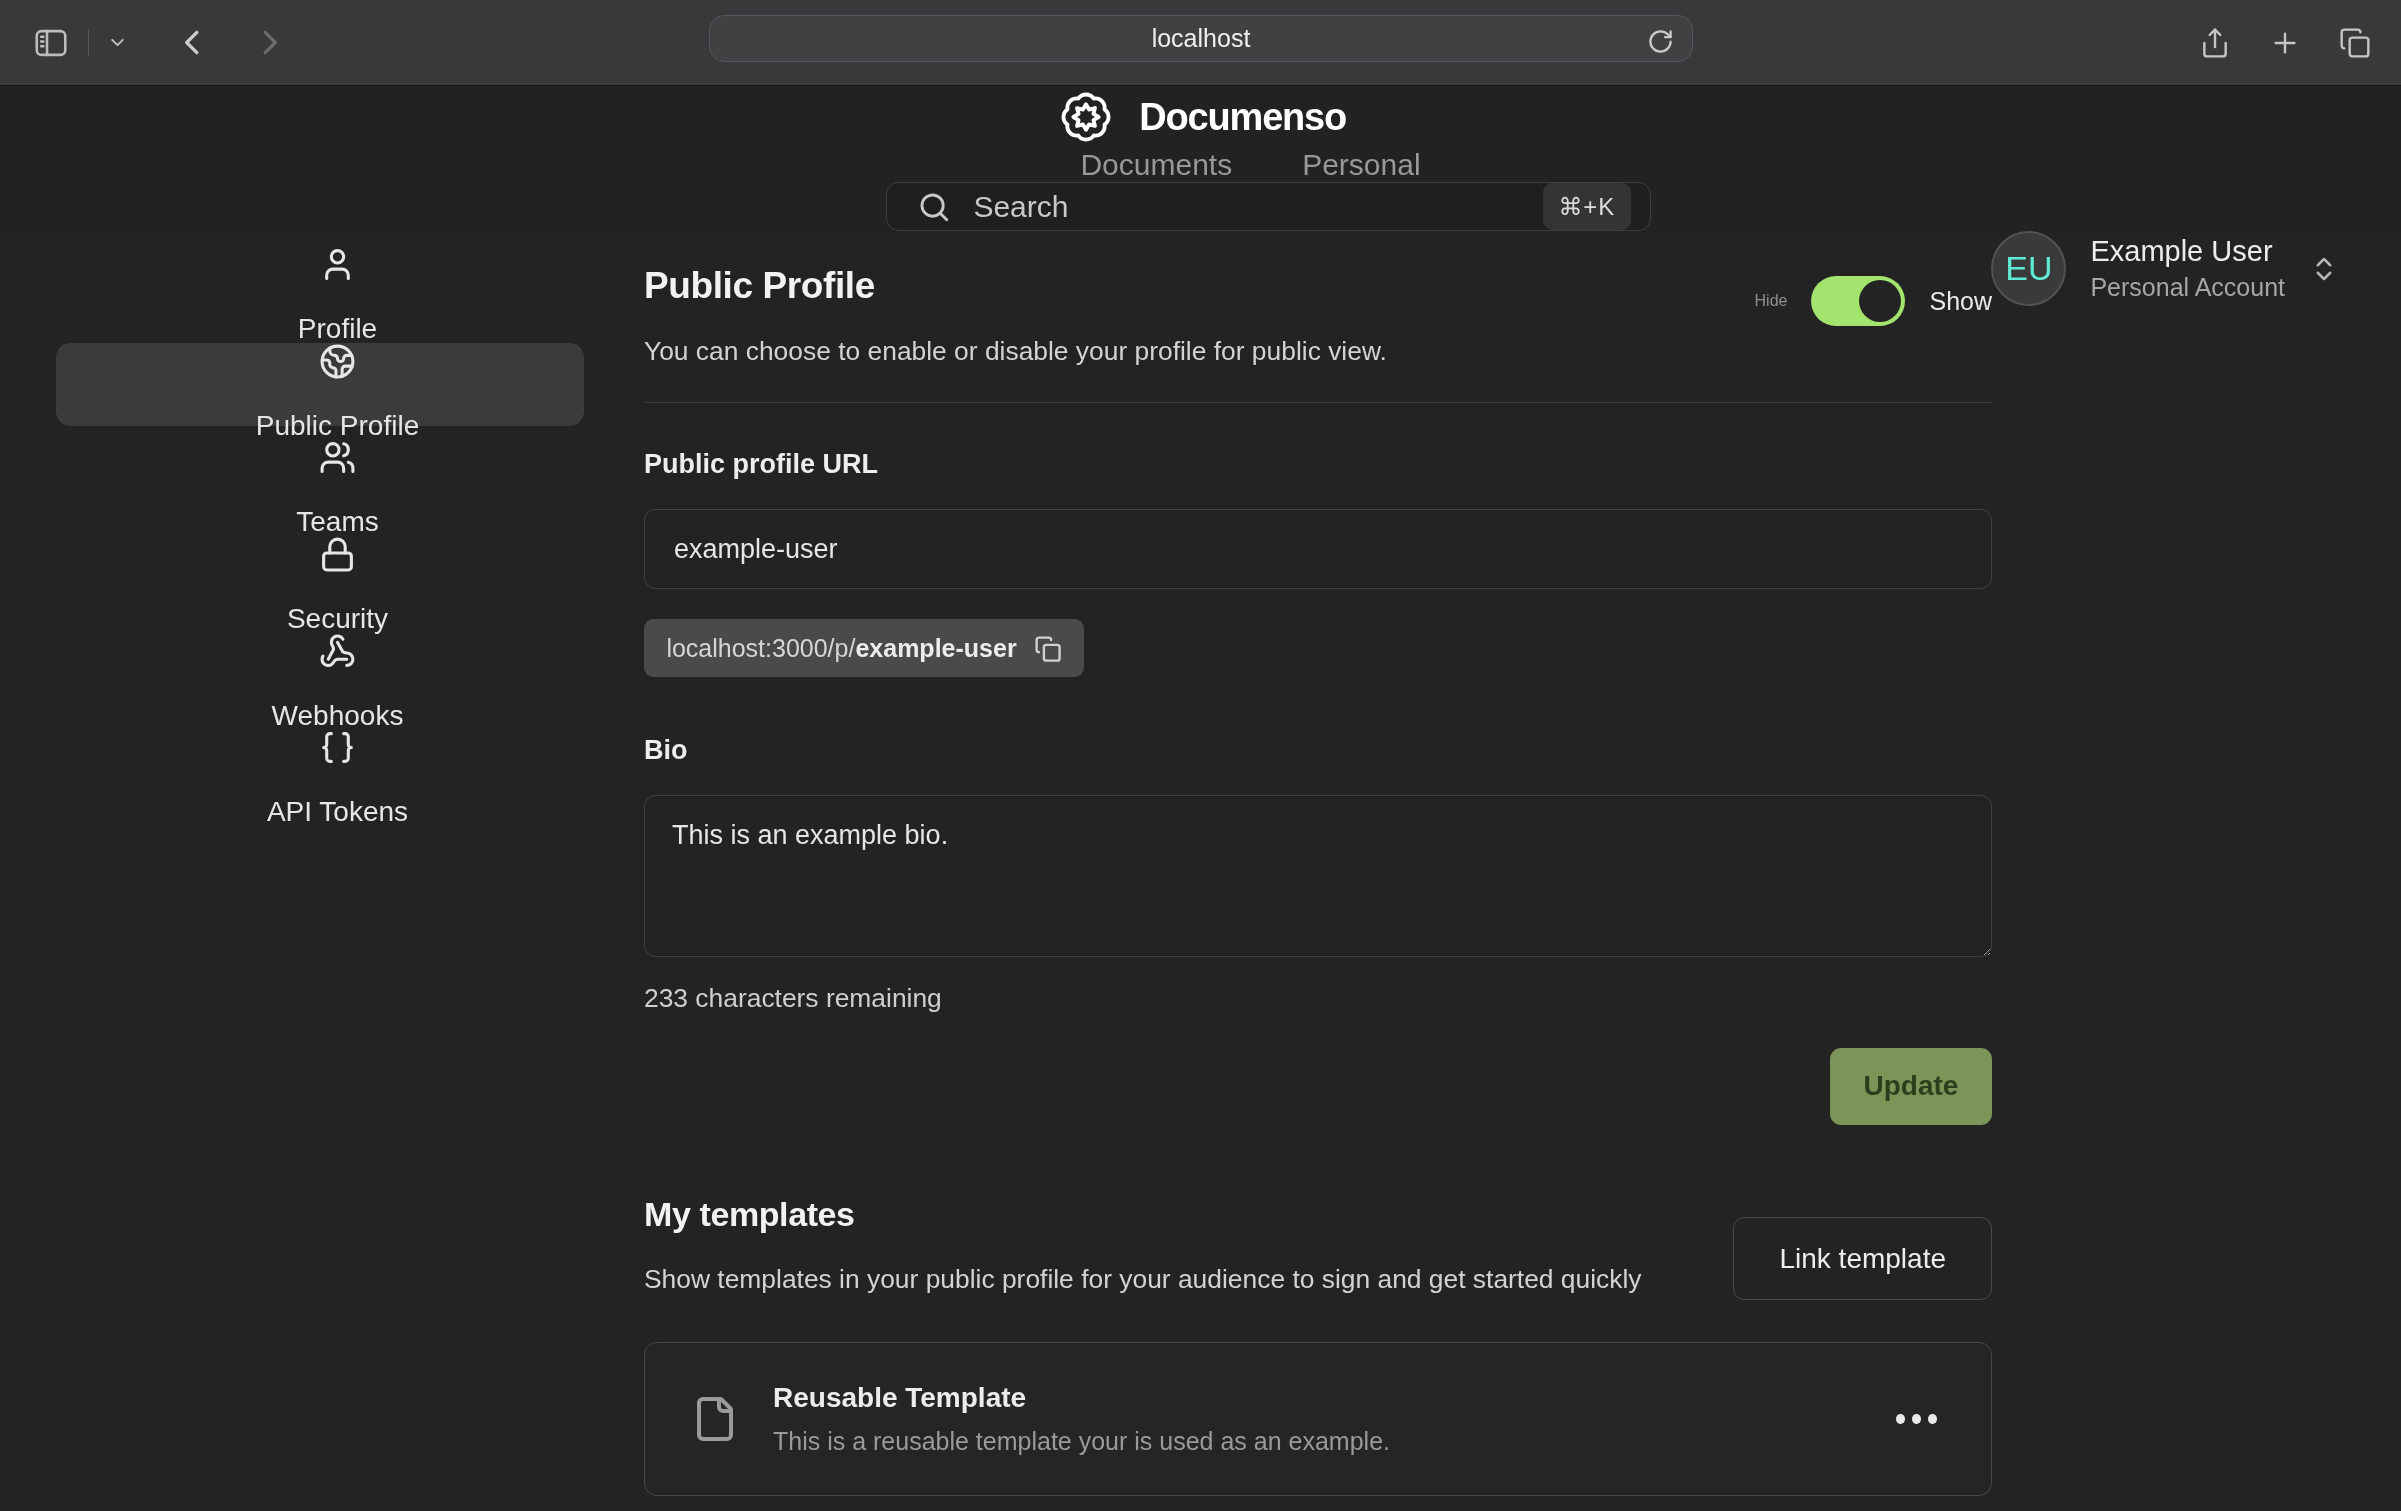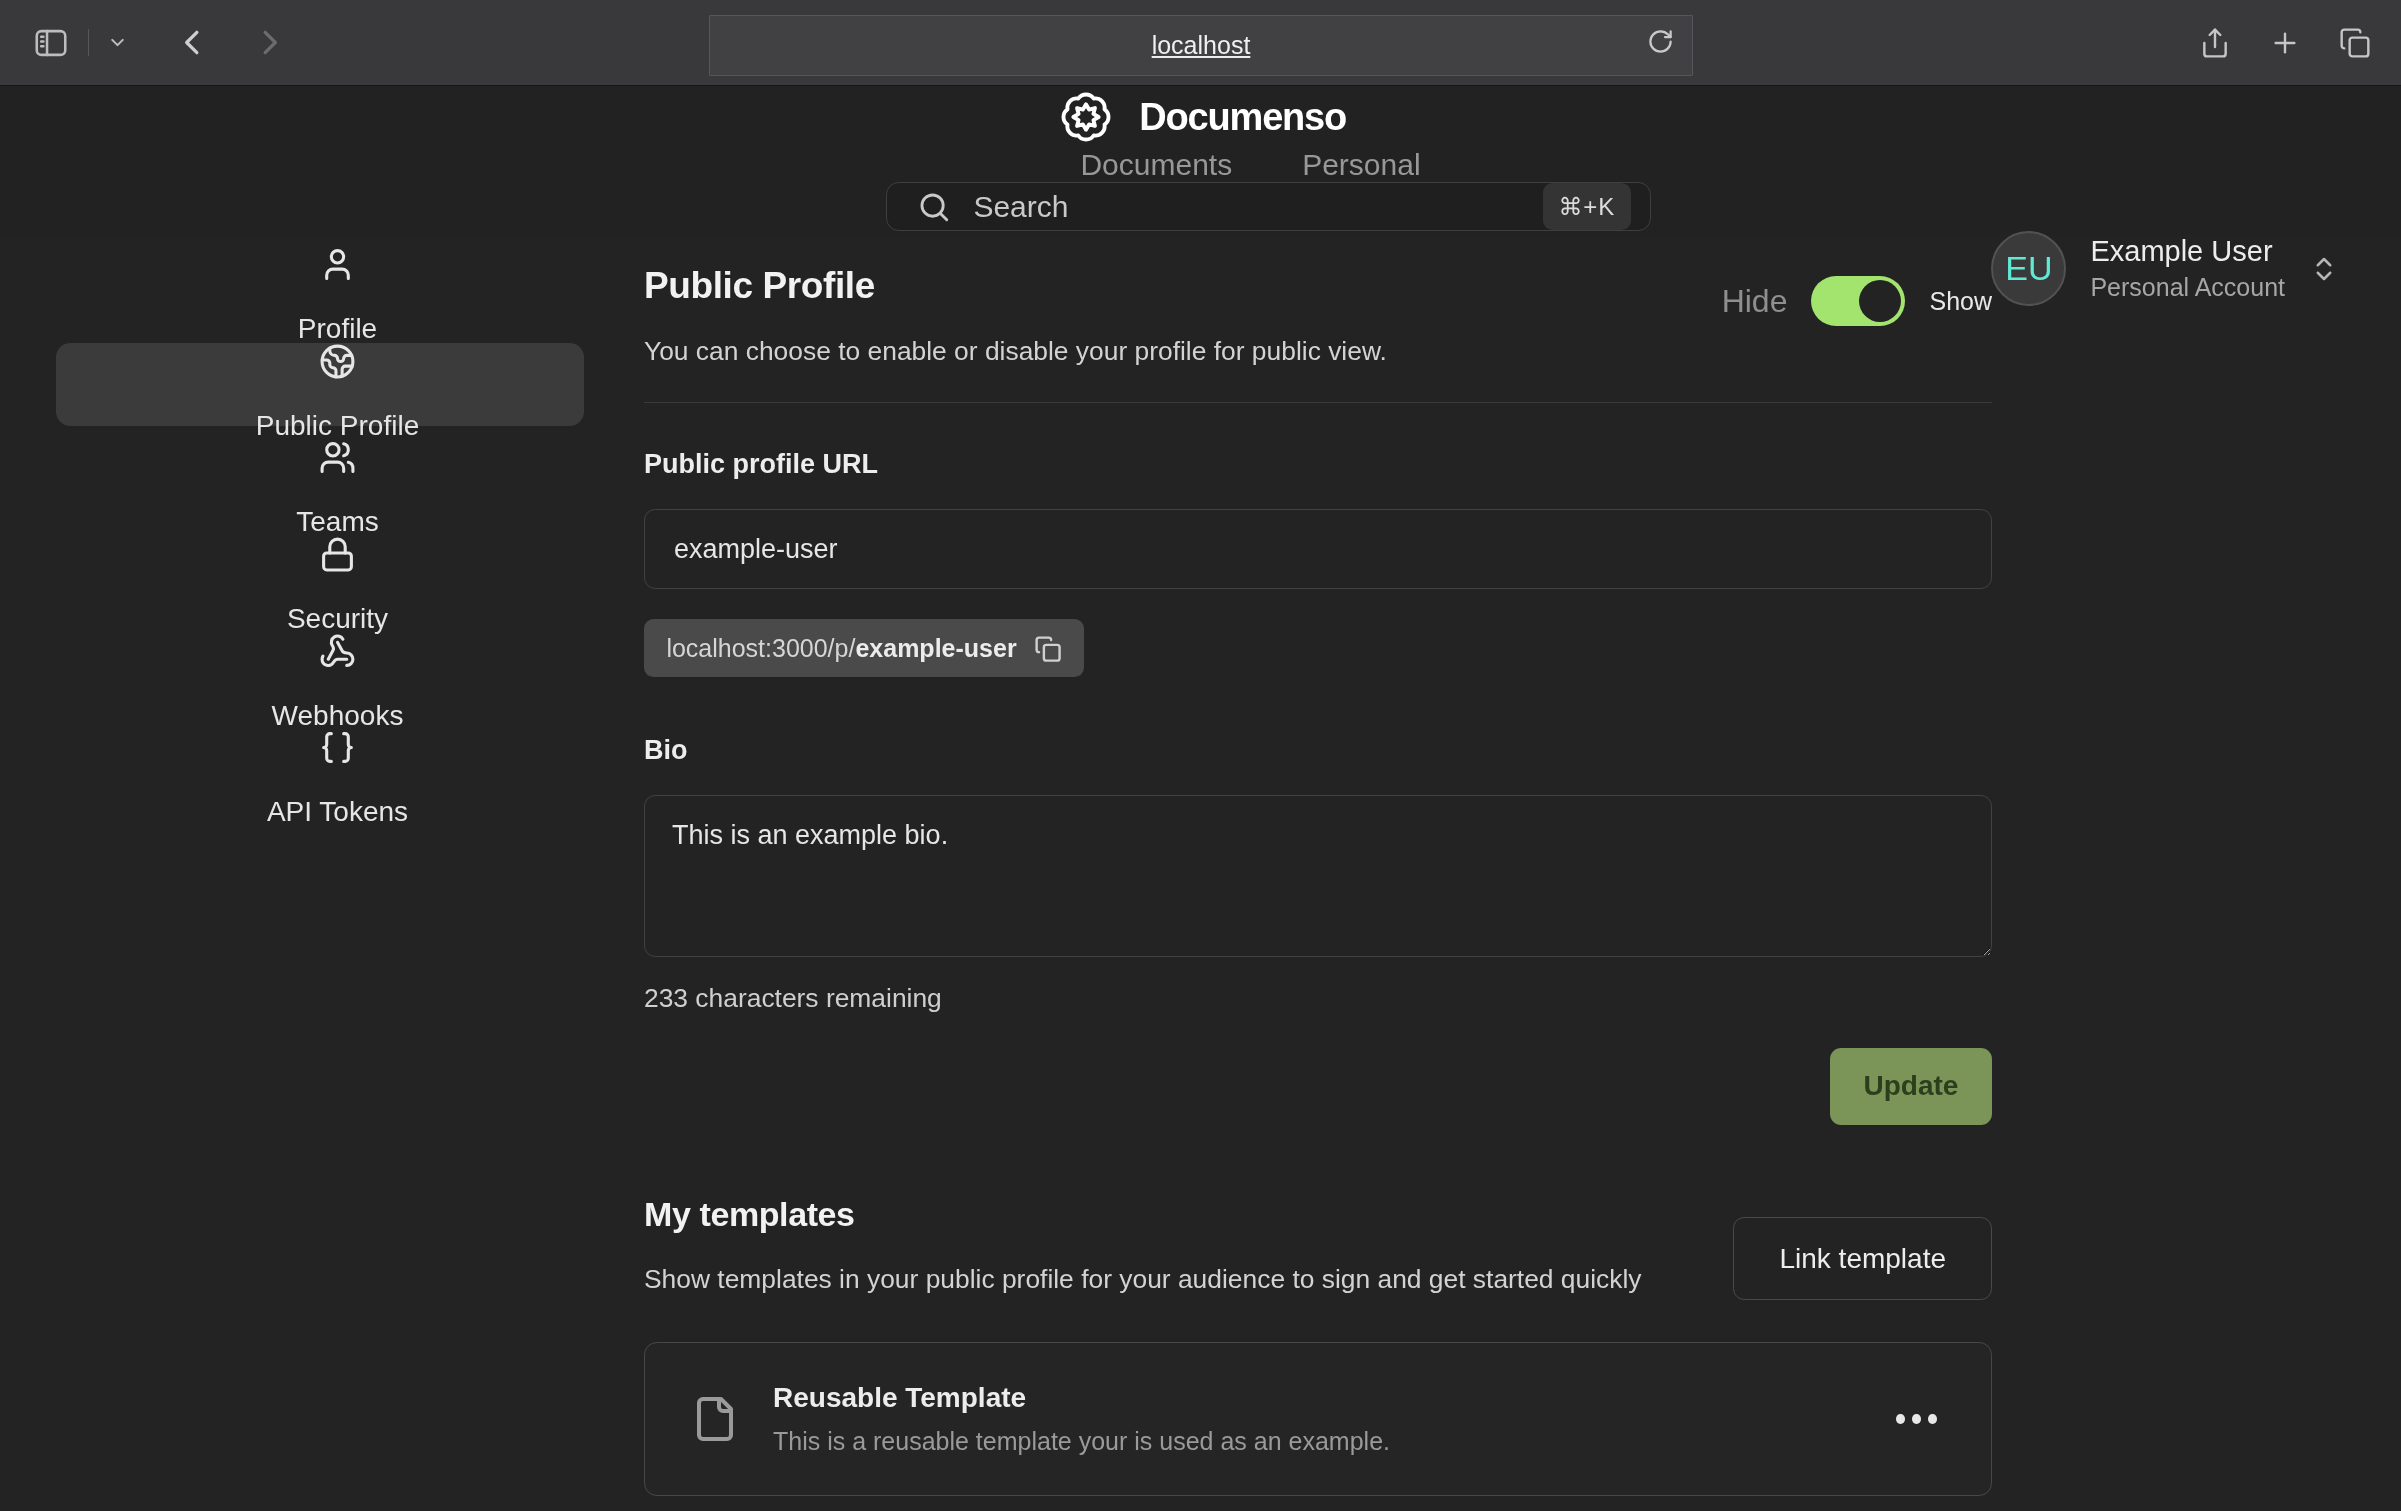--- a/index.html
+++ b/index.html
@@ -14,23 +14,23 @@
   
   .chrome {
     height:86px; background:#39393b; border-bottom:1.6px solid #151515;
     display:flex; align-items:center; position:relative; padding:0 32px;
   }
   .chrome-left { display:flex; align-items:center; gap:17.6px; color:#bdbdbd; }
   .chrome-divider { width:1.6px; height:27px; background:#565656; }
   .nav-arrow { color:#cfcfcf; }
   .nav-arrow.disabled { color:#6c6c6c; }
   .urlbar {
-    position:absolute; left:709px; top:15px; width:984px; height:61px;
+    position:absolute; left:709px; top:15px; width:984px; height:47px;
     border:1.6px solid #55555a; background:rgba(255,255,255,0.045);
-    border-radius:1px; display:flex; align-items:center; justify-content:center;text-decoration:underline;
+    border-radius:15px; display:flex; align-items:center; justify-content:center;
   }
   .urlbar-text { font-size:25px; color:#f0f0f0; }
   .urlbar-refresh { position:absolute; right:17.6px; top:12px; color:#c9c9c9; }
   .chrome-right { position:absolute; right:30px; top:0; height:86px; display:flex; align-items:center; gap:38px; color:#c6c6c6; }
 
   
   .app-header {
     height:149px; display:flex; align-items:center; padding:0 62px; background:#222222;flex-direction:column;
   }
   .brand { display:flex; align-items:center; gap:22.4px; cursor:pointer; }
@@ -67,21 +67,21 @@
   .side-item .s-icon { color:#e6e6e6; }
   .side-item.active { background:#3b3b3b; }
   .side-label { font-size:28px; font-weight:500; }
 
   .content { width:1348px; margin-left:60px; padding-top:19px; }
 
   .title-row { display:flex; justify-content:space-between; align-items:flex-start; }
   .page-title { font-size:37px; font-weight:700; letter-spacing:-0.4px; color:#f2f2f2; }
   .page-subtitle { margin-top:29px; font-size:26.4px; color:#d3d3d3; }
   .toggle-row { display:flex; align-items:center; margin-top:11.2px; }
-  .toggle-off-label { font-size:32px; color:#8f8f8f; }
+  .toggle-off-label { font-size:16px; color:#8f8f8f; }
   .toggle-on-label { font-size:25px; color:#e9e9e9; }
   .switch {
     width:94px; height:50px; border-radius:25.6px; background:#a3e46f; margin:0 24px;
     position:relative; cursor:pointer;
   }
   .switch .knob {
     position:absolute; right:4px; top:4px; width:42px; height:42px; border-radius:50%; background:#232323;
   }
   .divider { border:none; border-top:1.6px solid #3a3a3a; margin-top:35px; }
 

